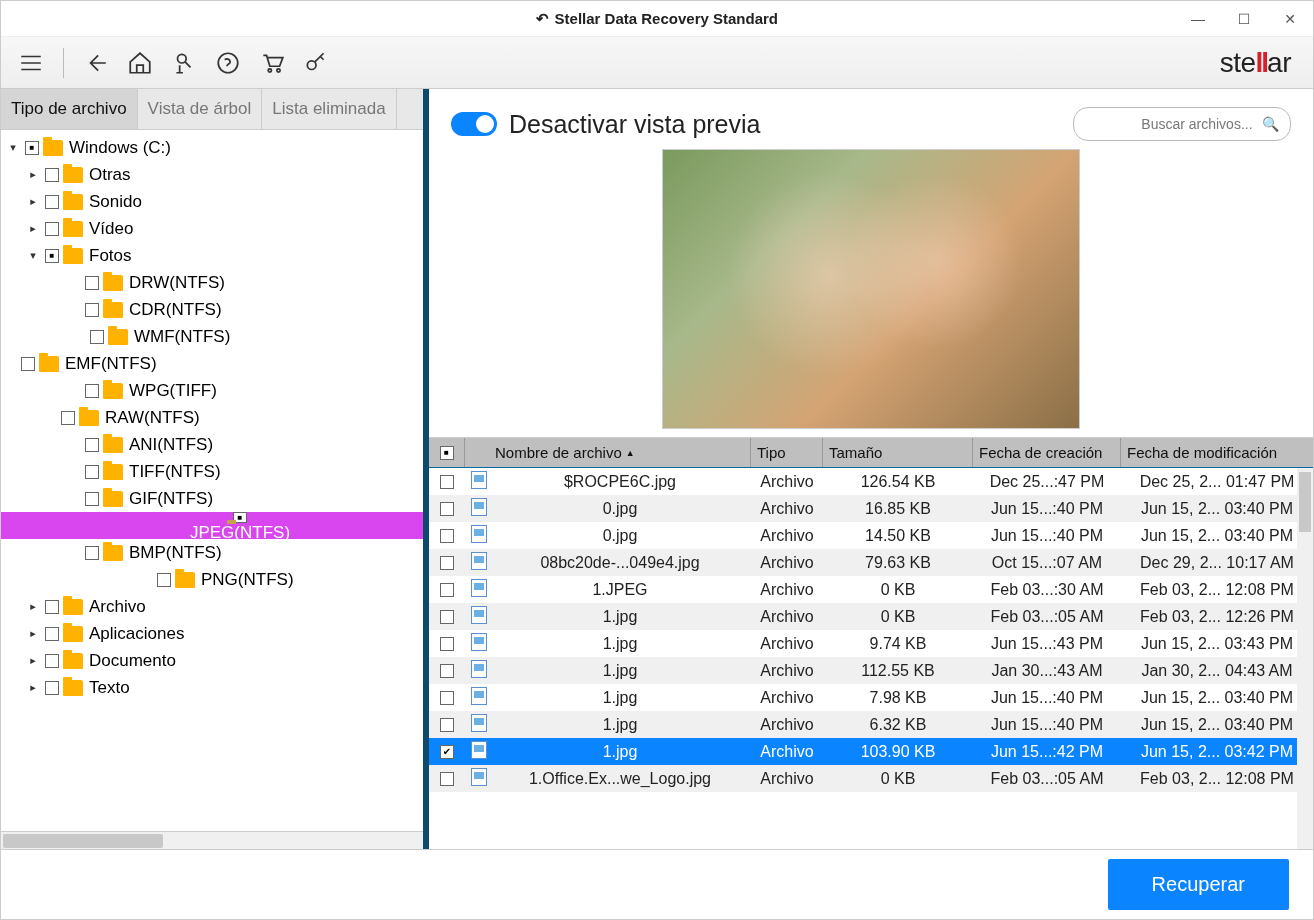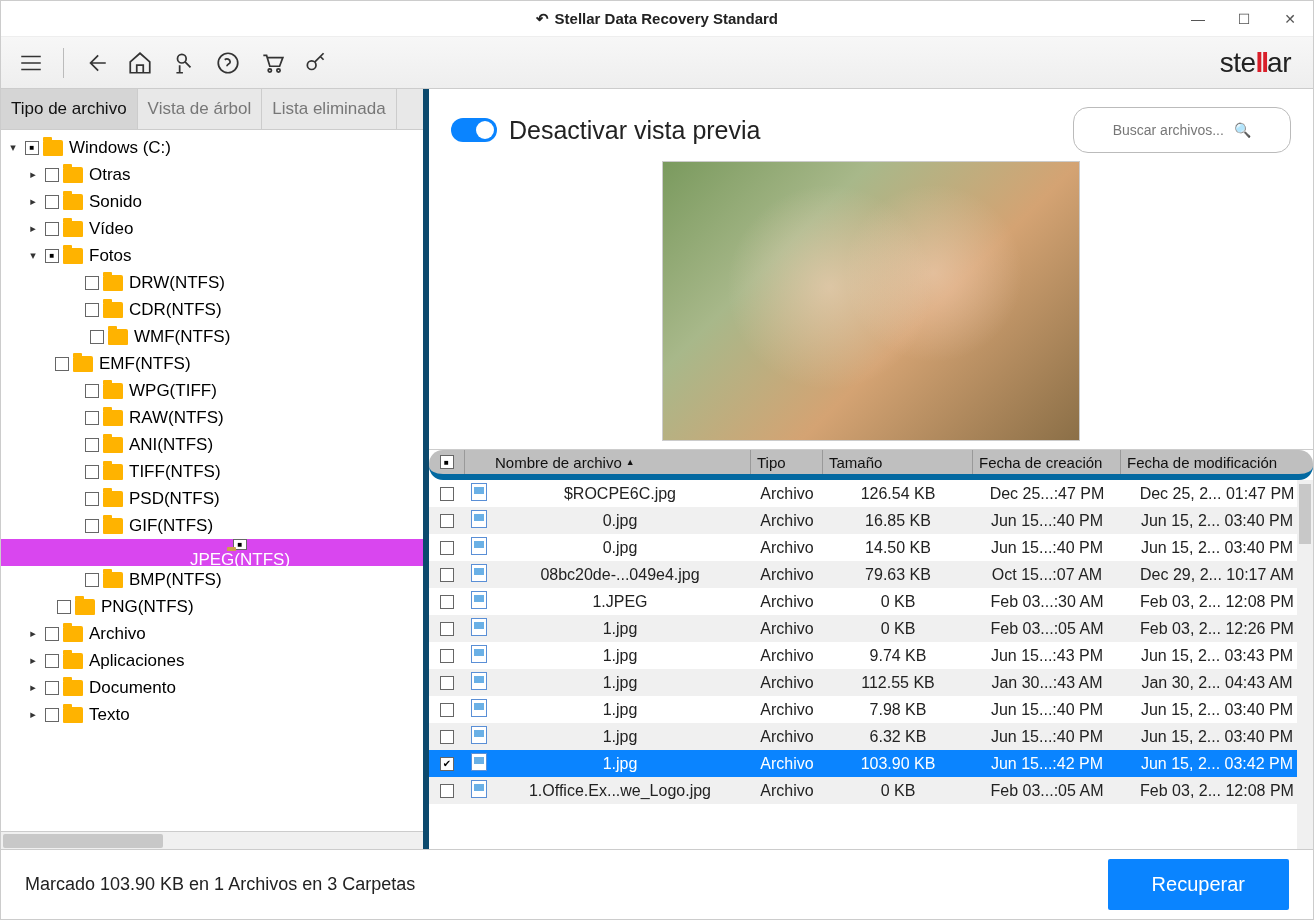--- a/index.html
+++ b/index.html
@@ -29,25 +29,25 @@
 .folder-ico::before{content:""; position:absolute; top:-3px; left:0; width:9px; height:4px; background:#ffb300; border-radius:1px 1px 0 0;}
 .tree-row.selected .folder-ico { background:#c9a14d;}
 .tree-row.selected .folder-ico::before { background:#c9a14d;}
 .hscroll { height:18px; background:#f0f0f0; border-top:1px solid #ccc; position:relative;}
 .hscroll .thumb{position:absolute; left:2px; top:2px; height:14px; width:160px; background:#c8c8c8; border-radius:2px;}
 .main { flex:1; display:flex; flex-direction:column; min-width:0;}
 .main-top { padding: 18px 22px 8px 22px; display:flex; align-items:center; }
 .toggle { width:46px; height:24px; background:#0a84ff; border-radius:12px; position:relative; margin-right:12px;}
 .toggle::after{content:""; position:absolute; right:3px; top:3px; width:18px; height:18px; background:#fff; border-radius:50%;}
 .toggle-label{ font-size:25px; color:#222;}
-.search { margin-left:auto; width:218px; height:46px; border:1px solid #bbb; border-radius:15px; display:flex; align-items:center; padding:0 10px; font-size:14px; color:#777; justify-content:center;gap:10px;}
+.search { margin-left:auto; width:218px; height:34px; border:1px solid #bbb; border-radius:15px; display:flex; align-items:center; padding:0 10px; font-size:14px; color:#777; justify-content:flex-end;gap:10px;}
 .preview { align-self:center; width:418px; height:280px; background:linear-gradient(135deg,#7a9a5e 0%,#a8b88a 30%,#d4a373 60%,#8b6f47 100%); border:1px solid #ccc; margin-bottom:8px; position:relative; overflow:hidden;}
 .preview::after{content:""; position:absolute; inset:0; background:radial-gradient(circle at 40% 45%, rgba(255,220,200,0.5) 0%, transparent 35%), radial-gradient(circle at 65% 40%, rgba(255,220,200,0.45) 0%, transparent 28%);}
 .grid-wrap{ flex:1; overflow:hidden; position:relative; border-top:1px solid #ccc;}
-.grid-head{ display:flex; background:#bfbfbf; height:30px; font-size:15px; color:#111; align-items:center; border-bottom:6px solid #0369a1;border-radius:14px;}
+.grid-head{ display:flex; background:#bfbfbf; height:30px; font-size:15px; color:#111; align-items:center; border-bottom:1px solid #0369a1;}
 .gh{ padding:0 6px; border-right:1px solid #999; height:100%; display:flex; align-items:center; overflow:hidden;}
 .col-chk{width:36px; justify-content:center;}
 .col-name{flex:1; min-width:0;}
 .col-type{width:72px;}
 .col-size{width:150px;}
 .col-created{width:148px;}
 .col-mod{width:192px; border-right:none;}
 .grid-body{ overflow-y:auto; height:calc(100% - 30px);text-align:center;}
 .grow{ display:flex; height:27px; align-items:center; font-size:16px; color:#222;}
 .grow:nth-child(even){ background:#f0f0f0;}
@@ -171,33 +171,33 @@
           <span class="chk"></span>
           <span class="folder-ico"></span>
           <span>CDR(NTFS)</span>
         </div>
         <div class="tree-row" style="padding-left: 69px;">
           <span class="tw"></span>
           <span class="chk"></span>
           <span class="folder-ico"></span>
           <span>WMF(NTFS)</span>
         </div>
-        <div class="tree-row" style=" margin-left: 34px;">
+        <div class="tree-row" style="">
           <span class="tw"></span>
           <span class="chk"></span>
           <span class="folder-ico"></span>
           <span>EMF(NTFS)</span>
         </div>
         <div class="tree-row" style="padding-left: 64px;">
           <span class="tw"></span>
           <span class="chk"></span>
           <span class="folder-ico"></span>
           <span>WPG(TIFF)</span>
         </div>
-        <div class="tree-row" style="padding-left: 64px;">
+        <div class="tree-row" style="padding-left: 40px;">
           <span class="tw"></span>
           <span class="chk"></span>
           <span class="folder-ico"></span>
           <span>RAW(NTFS)</span>
         </div>
         <div class="tree-row" style="padding-left: 64px;">
           <span class="tw"></span>
           <span class="chk"></span>
           <span class="folder-ico"></span>
           <span>ANI(NTFS)</span>
@@ -205,41 +205,35 @@
         <div class="tree-row" style="padding-left: 64px;">
           <span class="tw"></span>
           <span class="chk"></span>
           <span class="folder-ico"></span>
           <span>TIFF(NTFS)</span>
         </div>
         <div class="tree-row" style="padding-left: 64px;">
           <span class="tw"></span>
           <span class="chk"></span>
           <span class="folder-ico"></span>
-          <span>PSD(NTFS)</span>
-        </div>
-        <div class="tree-row" style="padding-left: 64px;">
-          <span class="tw"></span>
-          <span class="chk"></span>
-          <span class="folder-ico"></span>
           <span>GIF(NTFS)</span>
         </div>
         <div class="tree-row selected" style="padding-left: 64px;">
           <span class="tw"></span>
           <span class="chk tri"></span>
           <span class="folder-ico"></span>
           <span>JPEG(NTFS)</span>
         </div>
         <div class="tree-row" style="padding-left: 64px;">
           <span class="tw"></span>
           <span class="chk"></span>
           <span class="folder-ico"></span>
           <span>BMP(NTFS)</span>
         </div>
-        <div class="tree-row" style="padding-left: 36px;">
+        <div class="tree-row" style="padding-left: 88px; margin-left: 48px;">
           <span class="tw"></span>
           <span class="chk"></span>
           <span class="folder-ico"></span>
           <span>PNG(NTFS)</span>
         </div>
         <div class="tree-row" style="padding-left: 24px;">
           <span class="tw">▸</span>
           <span class="chk"></span>
           <span class="folder-ico"></span>
           <span>Archivo</span>
@@ -428,15 +422,14 @@
           </div>
         </div>
       <div class="vscroll">
           <div class="vthumb"></div>
         </div>
     </div>
   </div>
 </div>
 
 <div class="footer">
-  <div class="footer-text">Marcado 103.90 KB en 1  Archivos en 3 Carpetas</div>
   <button class="recover-btn">Recuperar</button>
 </div>
 
 </body></html>

